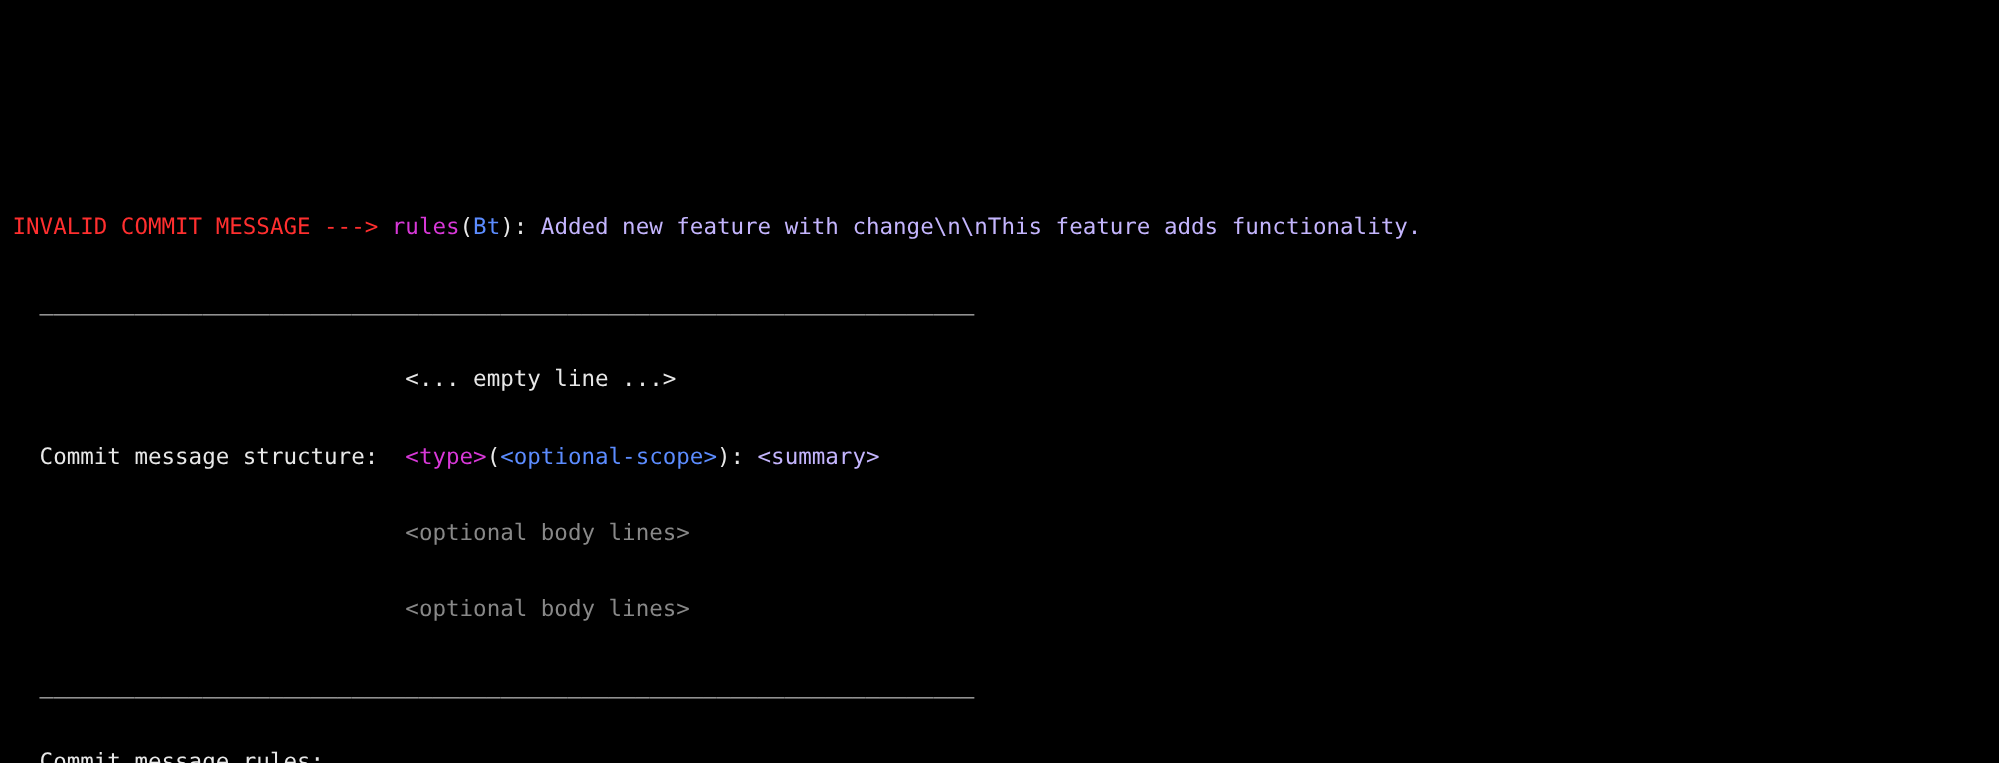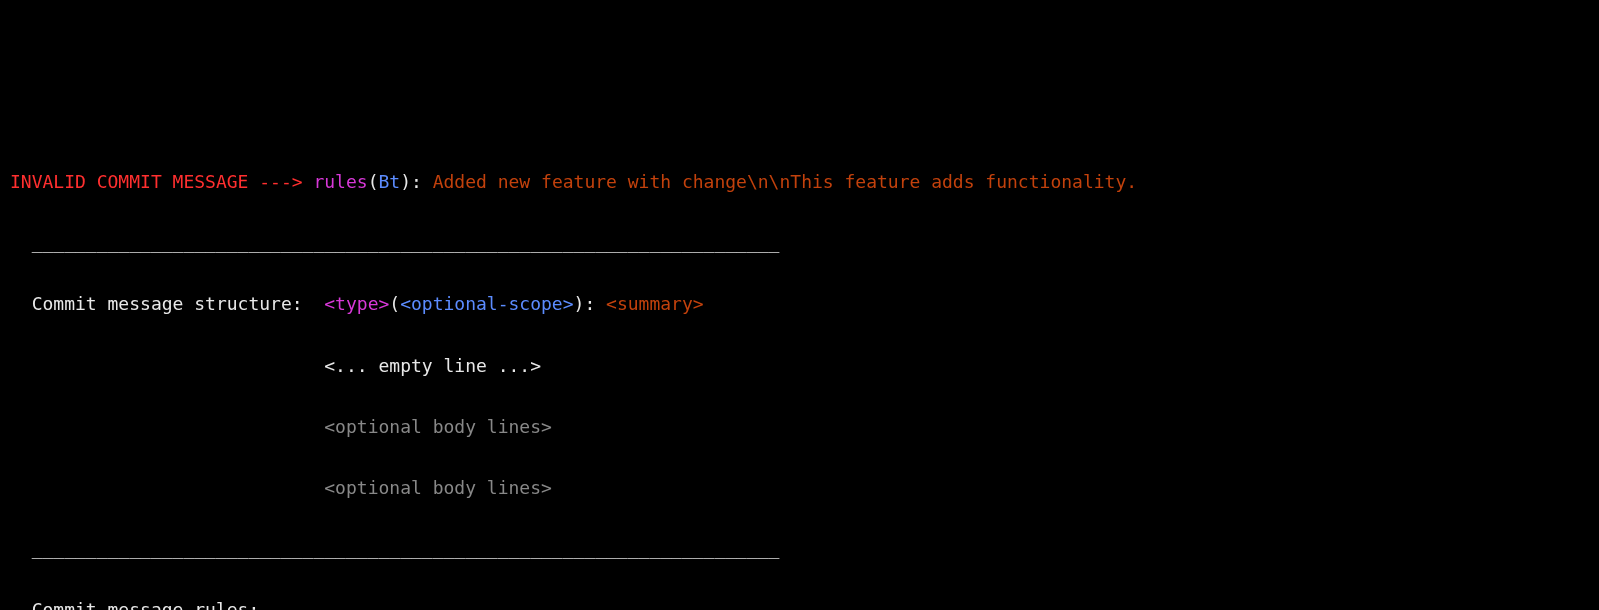--- a/index.html
+++ b/index.html
@@ -7,36 +7,36 @@
     padding: 0;
     background: #000000;
     font-family: "Consolas", "Menlo", "DejaVu Sans Mono", "Courier New", monospace;
     font-size: 18px;
     line-height: 1.7;
     color: #d9d9d9;
     white-space: pre;
   }
   .pad { padding: 14px 10px 20px 10px; }
   .red      { color: #ff2f2f; text-align: center; }
-  .yellow   { color: #c2410c; }
+  .yellow   { color: #c4b5fd; }
   .magenta  { color: #d838d8; }
   .blue     { color: #5c8cff; text-align: right; }
   .grey     { color: #888888; text-align: right; }
   .white    { color: #e8e8e8; }
   .rule     { letter-spacing: 0; }
 </style>
 </head>
 <body>
 
 
 <div class="pad">
 <div><span class="red">INVALID COMMIT MESSAGE ---&gt; </span><span class="magenta">rules</span><span class="white">(</span><span class="blue">Bt</span><span class="white">): </span><span class="yellow">Added new feature with change\n\nThis feature adds functionality.</span></div>
 <div class="white rule">  _____________________________________________________________________</div>
+<div><span class="white">                             </span><span class="white">&lt;... empty line ...&gt;</span></div>
 <div><span class="white">  Commit message structure:  </span><span class="magenta">&lt;type&gt;</span><span class="white">(</span><span class="blue">&lt;optional-scope&gt;</span><span class="white">): </span><span class="yellow">&lt;summary&gt;</span></div>
-<div><span class="white">                             </span><span class="white">&lt;... empty line ...&gt;</span></div>
 <div><span class="white">                             </span><span class="grey">&lt;optional body lines&gt;</span></div>
 <div><span class="white">                             </span><span class="grey">&lt;optional body lines&gt;</span></div>
 <div class="white rule">  _____________________________________________________________________</div>
 <div class="white">  Commit message rules:</div>
 
 
 
 </div>
 
 

